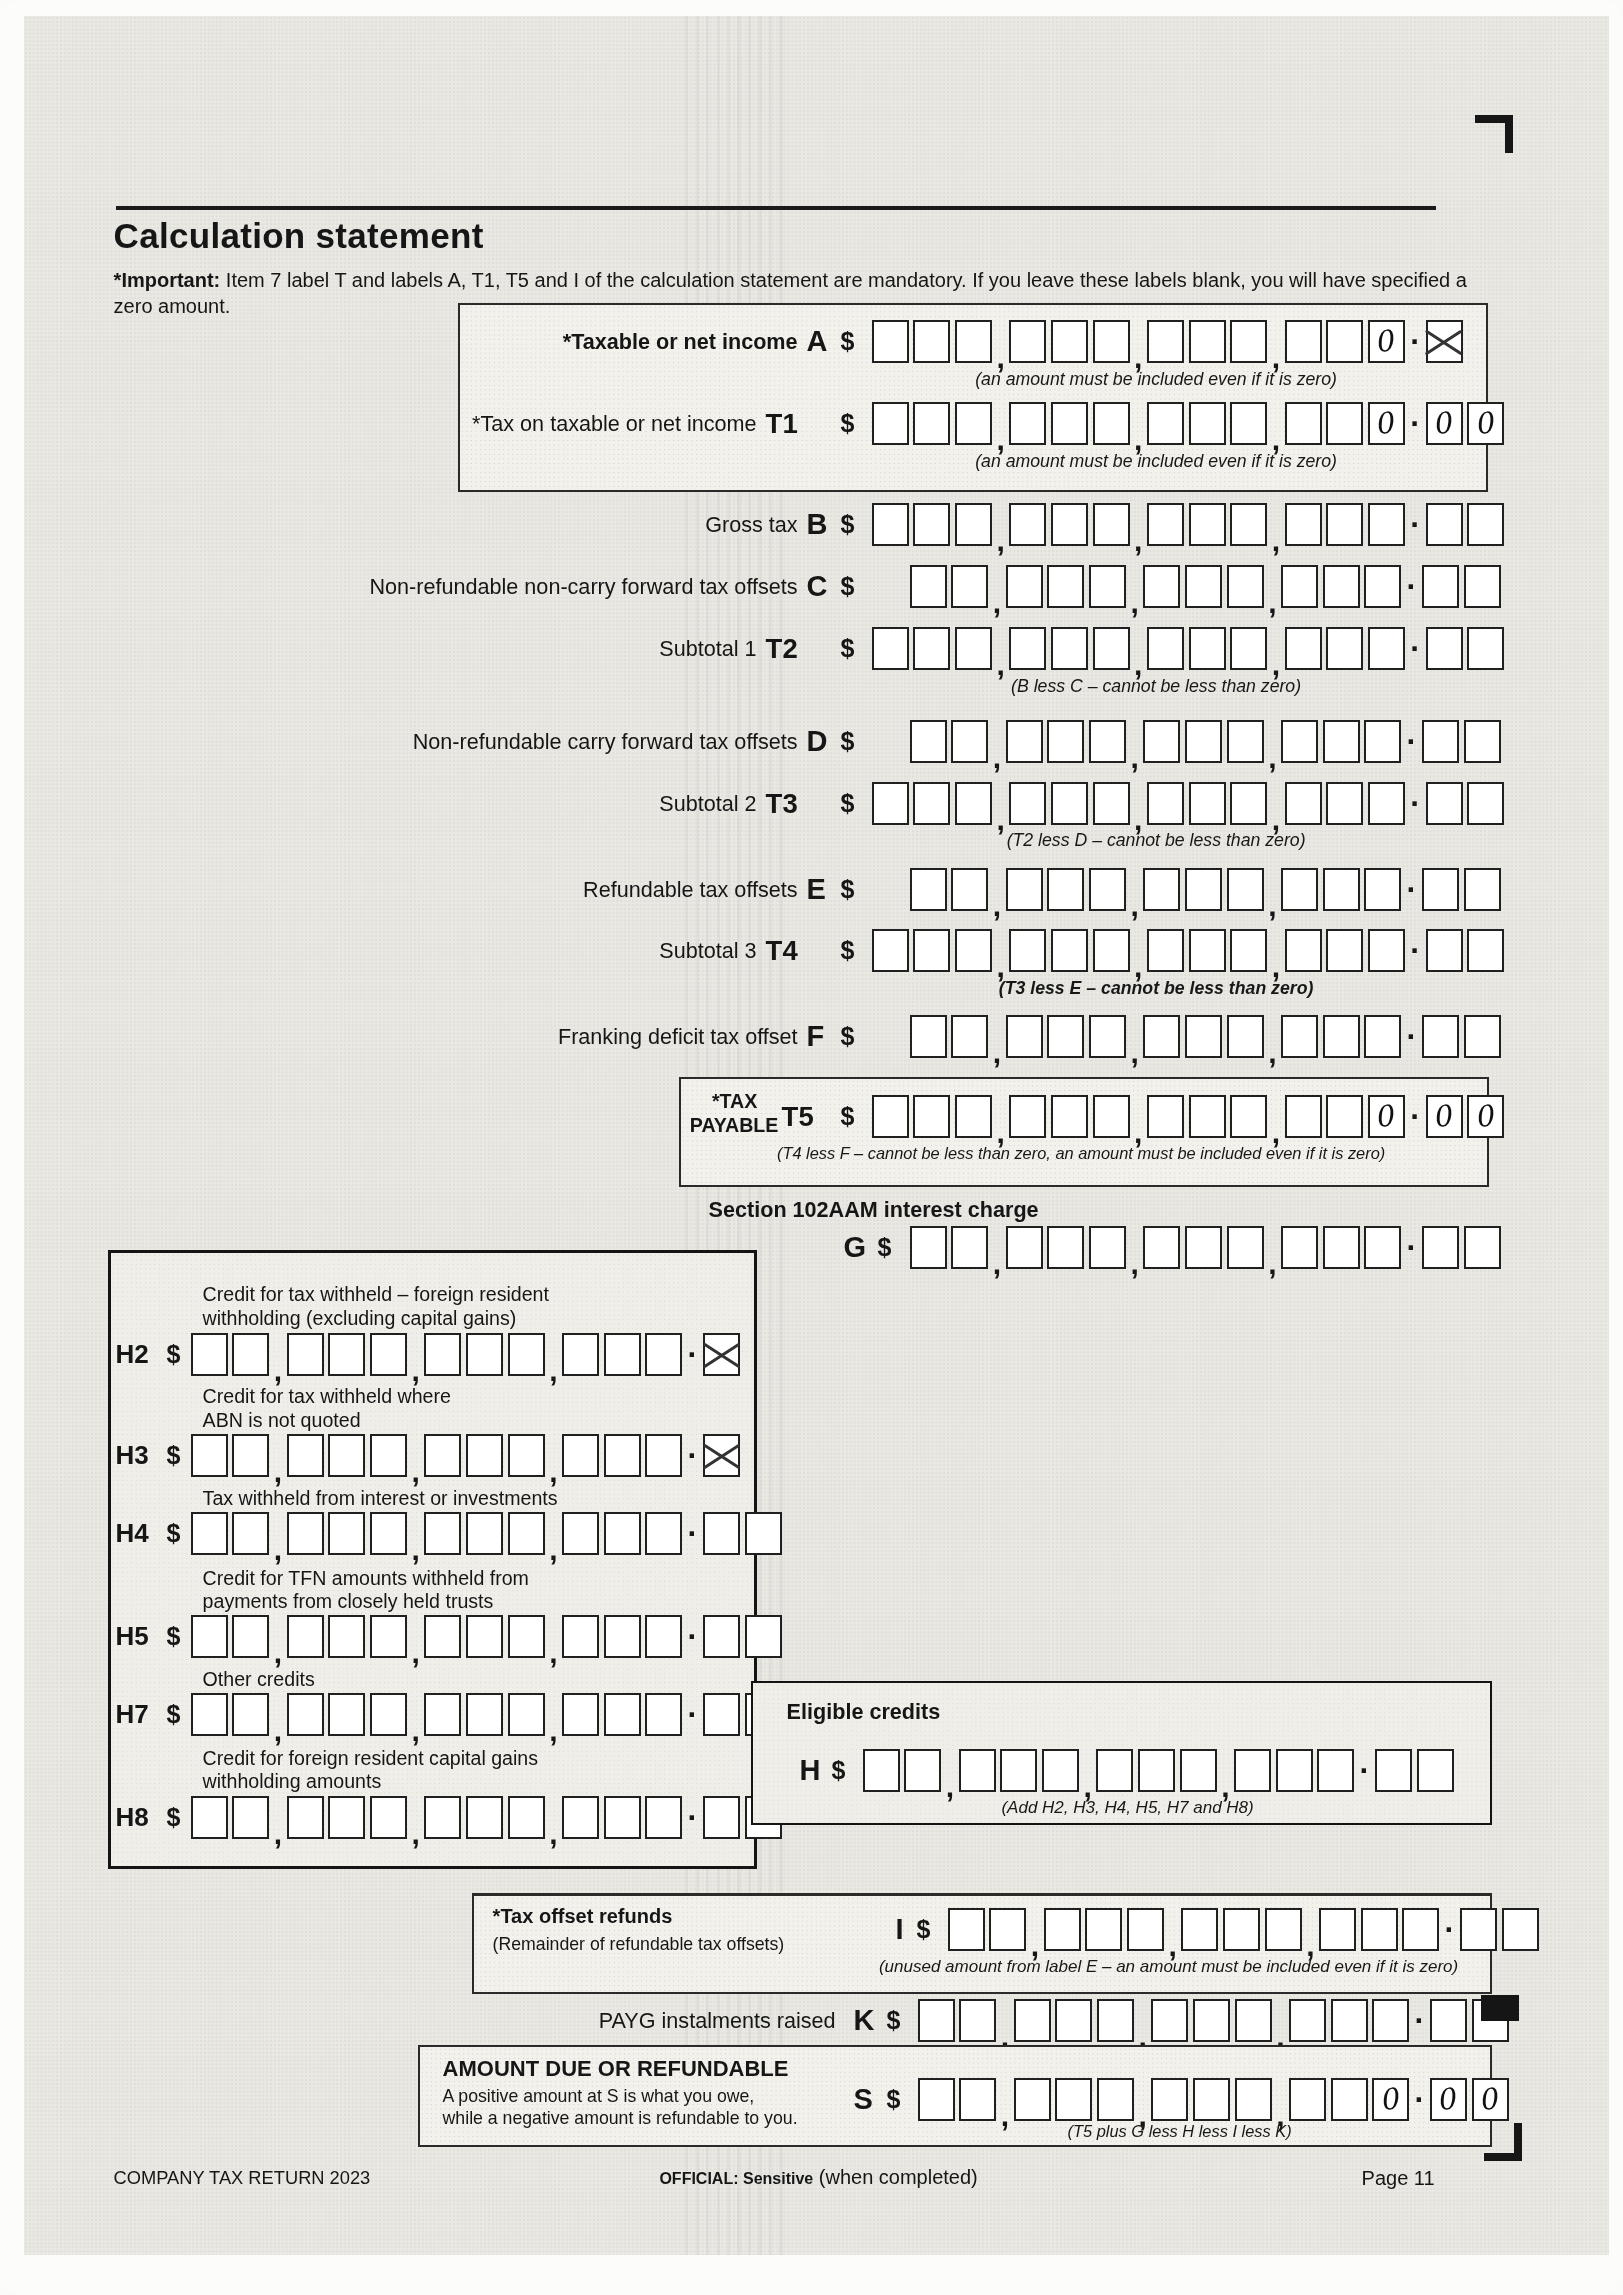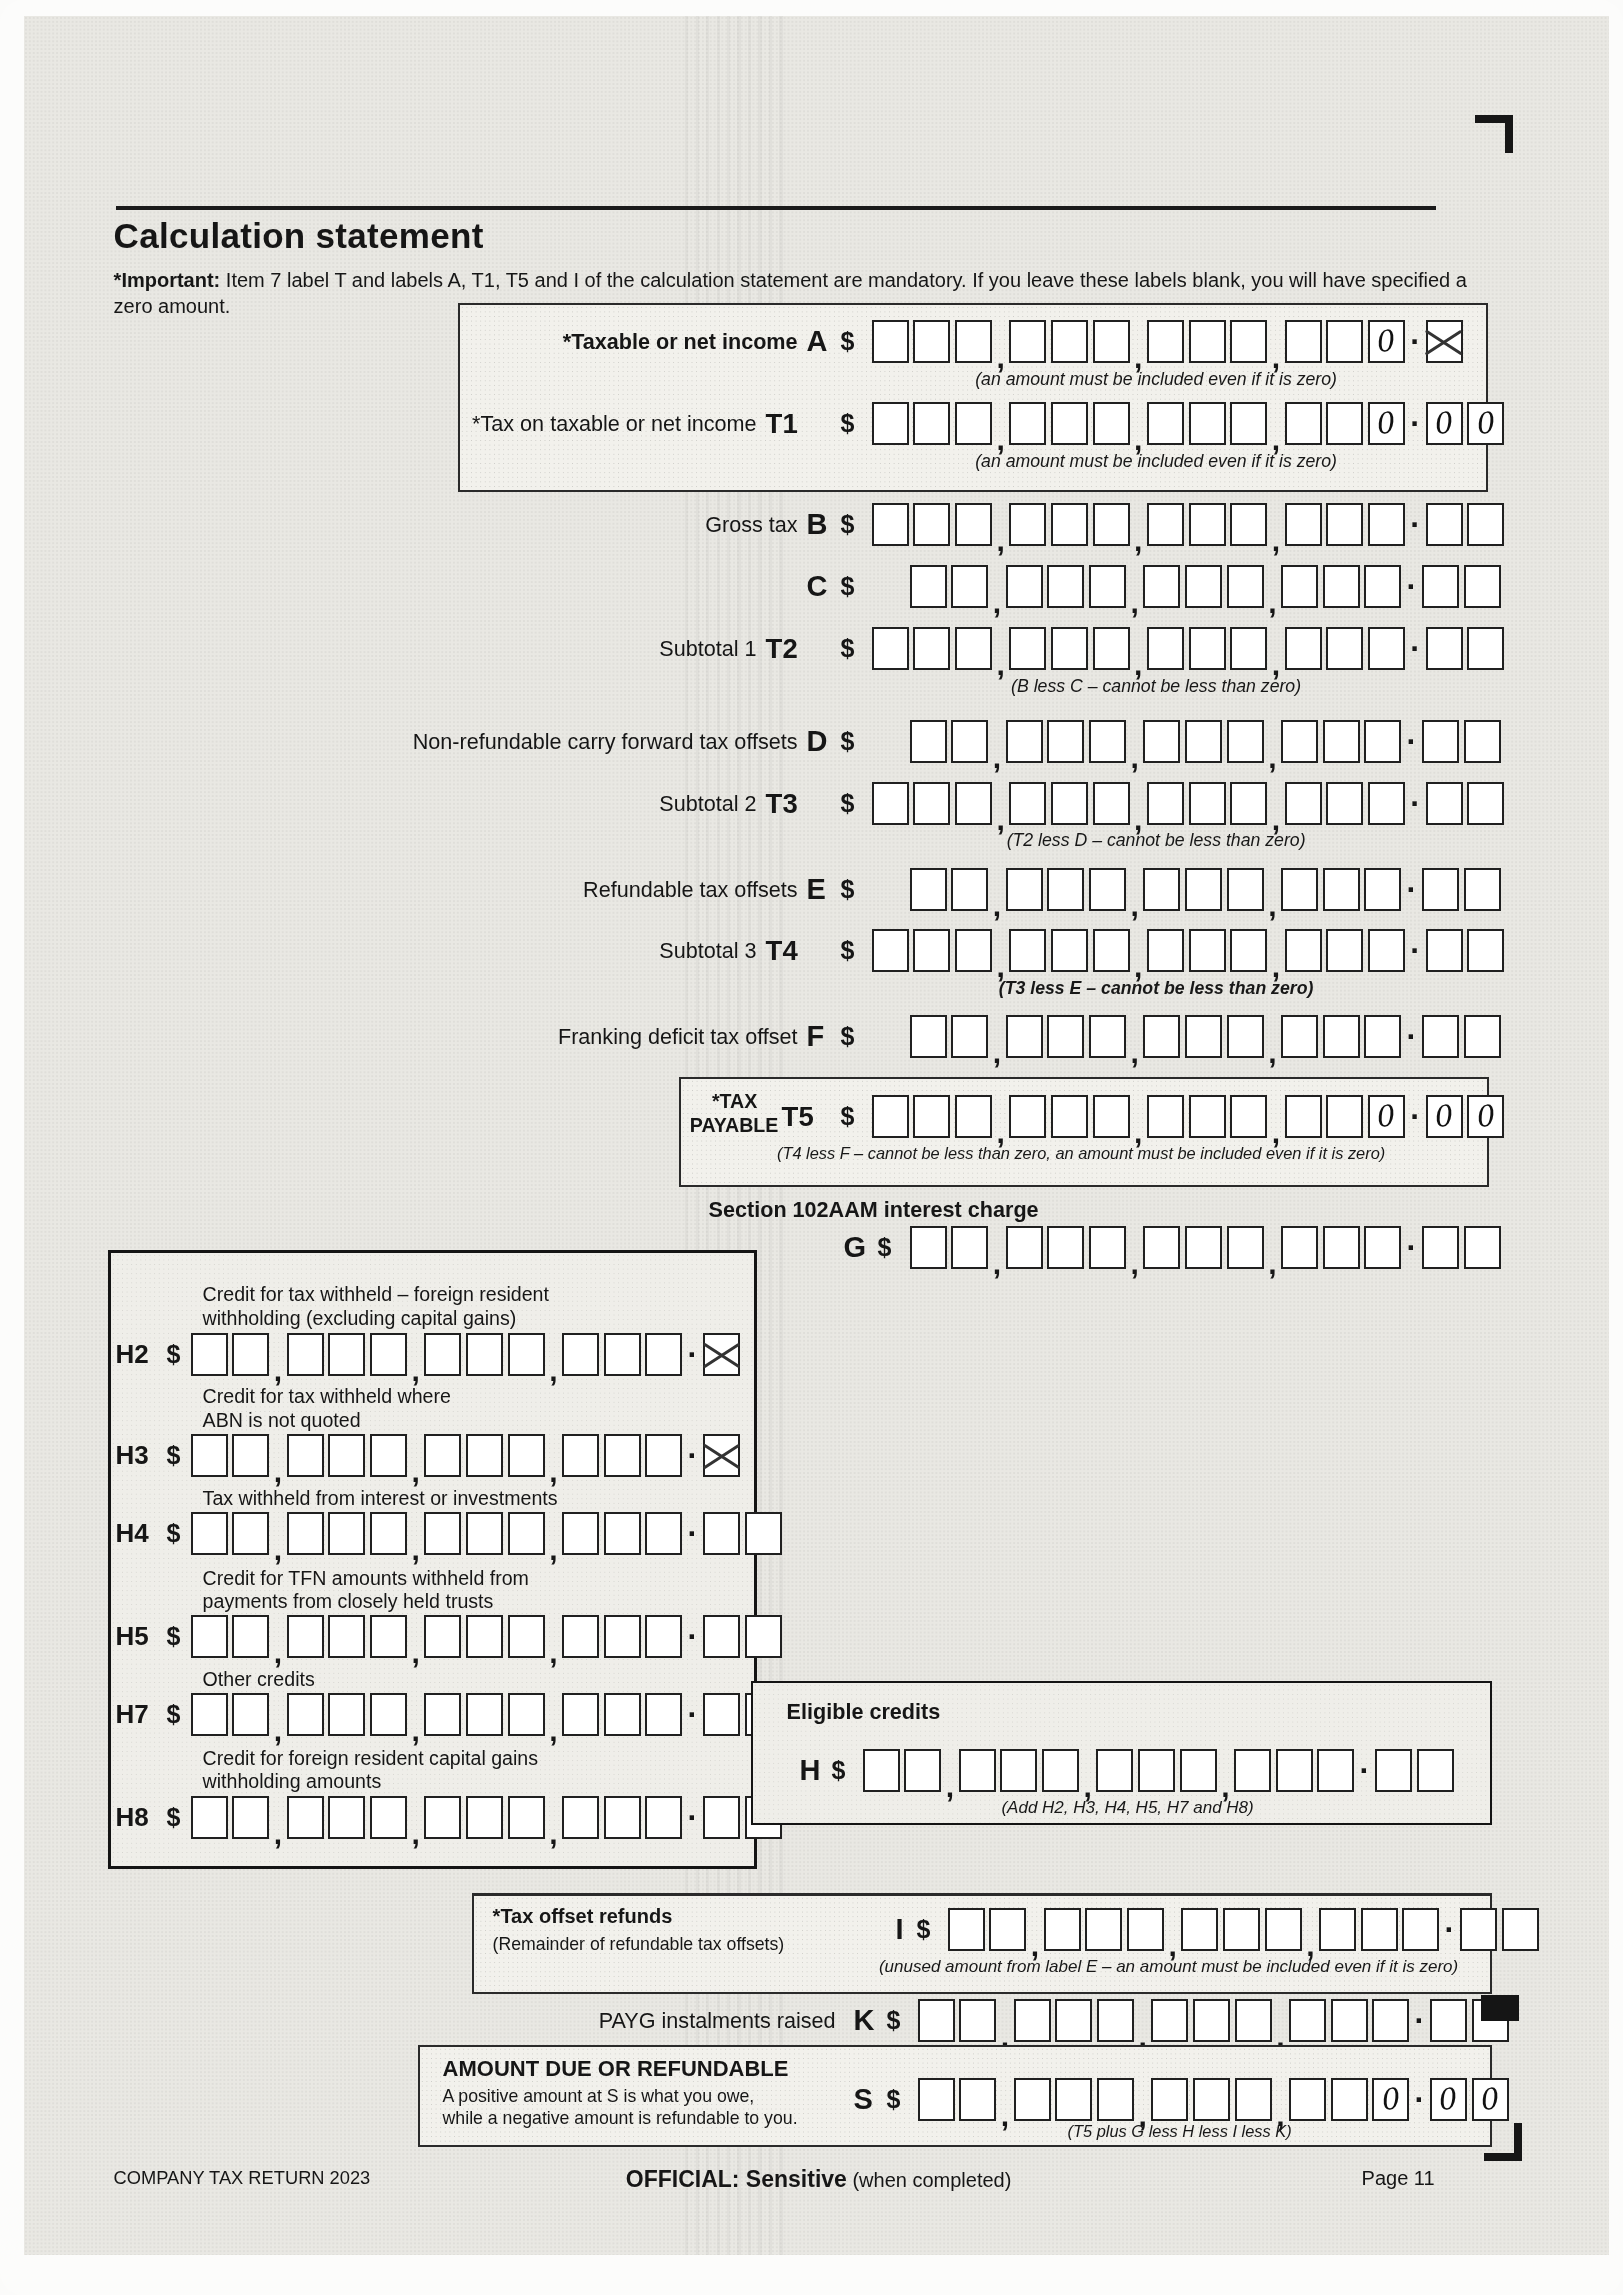--- a/index.html
+++ b/index.html
@@ -36,21 +36,21 @@
   .crossed::before{transform:rotate(33deg);} .crossed::after{transform:rotate(-33deg);}
   .note{position:absolute;font-size:17.7px;font-style:italic;text-align:center;color:#181818;white-space:nowrap;}
   .heading{position:absolute;font-weight:bold;font-size:21.6px;white-space:nowrap;}
   .sublabel{position:absolute;font-size:19.6px;line-height:22px;white-space:nowrap;}
   .smalltext{position:absolute;font-size:17.7px;white-space:nowrap;}
   .corner-tr{position:absolute;width:30px;height:30px;border-top:8.5px solid #161616;border-right:8.5px solid #161616;}
   .corner-br{position:absolute;width:30px;height:30px;border-bottom:8.5px solid #161616;border-right:8.5px solid #161616;}
   .blacksq{position:absolute;background:#151515;}
   .footer-left{position:absolute;font-size:18.3px;}
   .footer-center{position:absolute;text-align:center;font-size:20px;}
-  .footer-center b{font-size:23px;}
+  .footer-center b{font-size:16px;}
   .footer-right{position:absolute;font-size:20px;}
 </style>
 </head>
 <body>
 
 <div id="stage">
  <div id="paper">
 
   <div class="streak" style="left:661px;width:98px;"></div>
   <div class="corner-tr" style="left:1451px;top:99px;"></div>
@@ -143,20 +143,21 @@
           <span class="box" style="margin-right: 4.6px;"></span>
           <span class="box" style="margin-right: 4.6px;"></span>
           <span class="box"></span>
           <span class="dot">·</span>
           <span class="box" style="margin-right: 4.6px;"></span>
           <span class="box"></span>
         </span>
   </div>
 
   <div class="rowline" style="top:549px;">
+    <span class="rlabel" style="right:810px;">Non-refundable non-carry forward tax offsets</span>
     <span class="code" style="left:783px;">C</span>
     <span class="dollar" style="left:817px;">$</span>
     <span class="boxes" style="left:886px;">
           <span class="box" style="margin-right: 4.6px;"></span>
           <span class="box"></span>
           <span class="comma">,</span>
           <span class="box" style="margin-right: 4.6px;"></span>
           <span class="box" style="margin-right: 4.6px;"></span>
           <span class="box"></span>
           <span class="comma">,</span>

